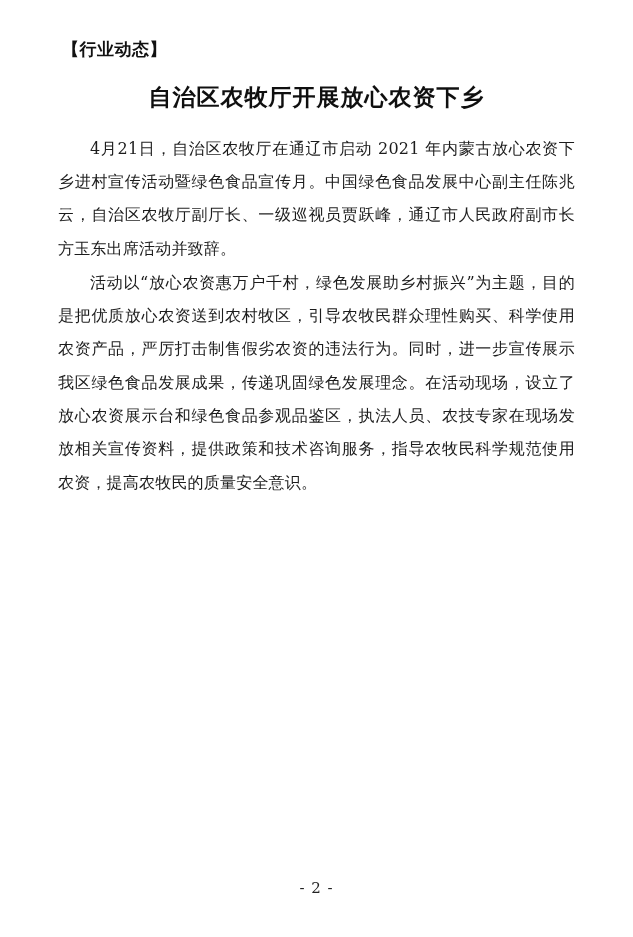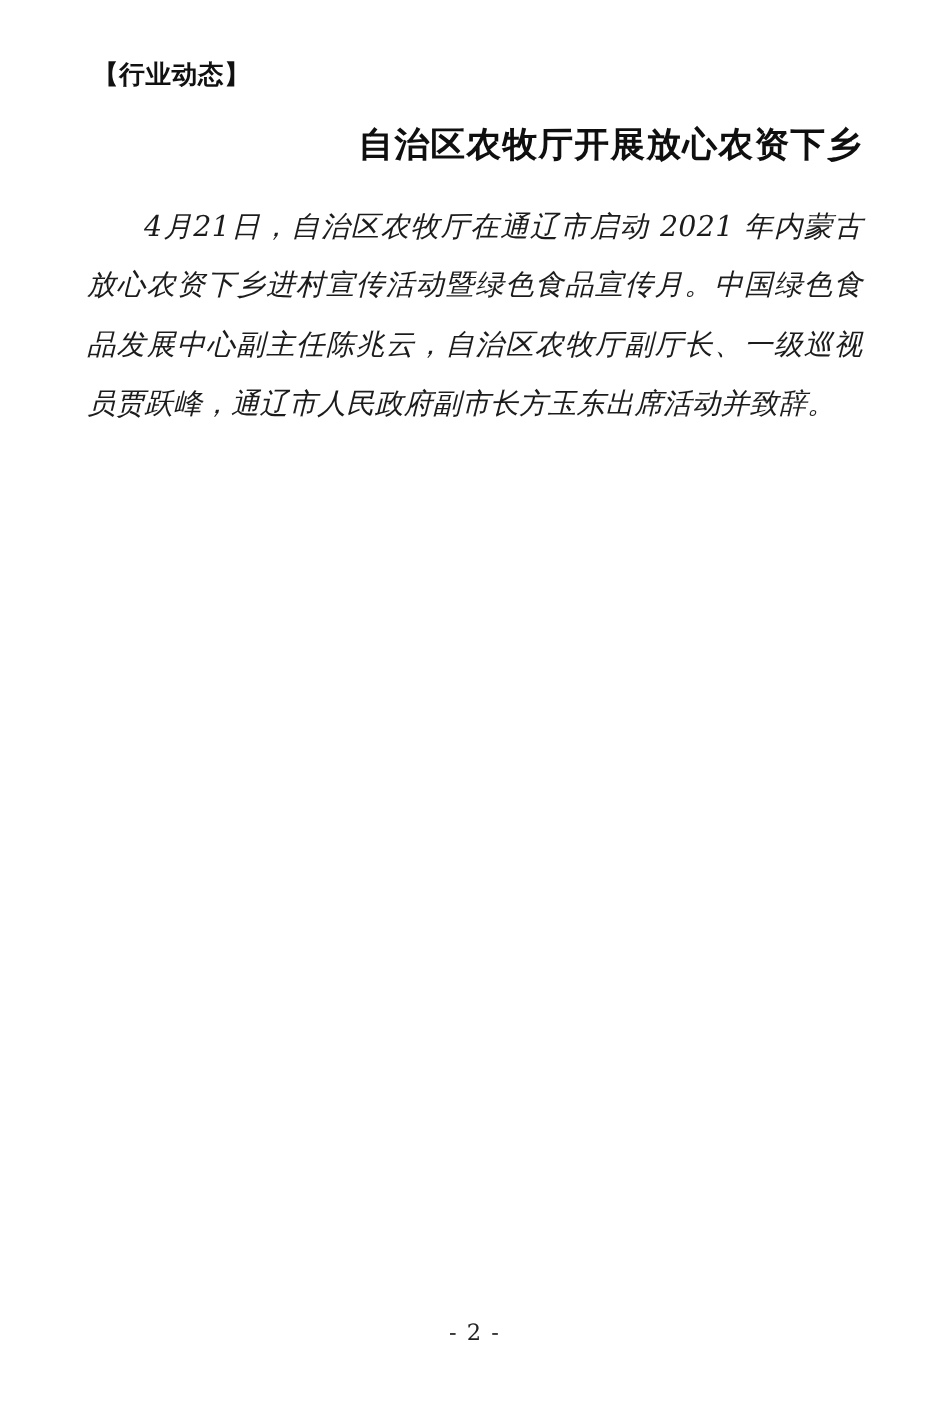--- a/index.html
+++ b/index.html
@@ -26,40 +26,39 @@
     font-size: 17px;
     font-weight: bold;
     letter-spacing: 0.5px;
     margin: 8px 0 14px 4px;
     color: #111;
   }
   .title-block {
     margin: 0 0 12px 0;
   }
   .title-line {
-    text-align: right;
+    text-align: center;
     font-size: 23px;
     font-weight: bold;
     line-height: 1.95;
     letter-spacing: 1px;
     color: #0f0f0f;
   }
   .body-text {
     margin-top: 10px;
   }
   .para {
-    font-size: 19px;
+    font-size: 16px;
     line-height: 2.08;
     text-align: justify;
     text-justify: inter-ideograph;
     text-indent: 2em;
     letter-spacing: 0.2px;
     color: #1c1c1c;
     margin: 0 0 1px 0;
-    font-style: italic;
   }
   .page-number {
     position: absolute;
     bottom: 18px;
     left: 0;
     width: 633px;
     text-align: center;
     font-size: 15px;
     color: #222;
     letter-spacing: 1px;
@@ -71,17 +70,18 @@
 <div class="page">
 
   <div class="category">【行业动态】</div>
 
   <div class="title-block">
     <div class="title-line">自治区农牧厅开展放心农资下乡</div>
   </div>
 
   <div class="body-text">
     <p class="para">4月21日，自治区农牧厅在通辽市启动 2021 年内蒙古放心农资下乡进村宣传活动暨绿色食品宣传月。中国绿色食品发展中心副主任陈兆云，自治区农牧厅副厅长、一级巡视员贾跃峰，通辽市人民政府副市长方玉东出席活动并致辞。</p>
+    <p class="para">活动以“放心农资惠万户千村，绿色发展助乡村振兴”为主题，目的是把优质放心农资送到农村牧区，引导农牧民群众理性购买、科学使用农资产品，严厉打击制售假劣农资的违法行为。同时，进一步宣传展示我区绿色食品发展成果，传递巩固绿色发展理念。在活动现场，设立了放心农资展示台和绿色食品参观品鉴区，执法人员、农技专家在现场发放相关宣传资料，提供政策和技术咨询服务，指导农牧民科学规范使用农资，提高农牧民的质量安全意识。</p>
   </div>
 
   <div class="page-number">- 2 -</div>
 
 </div>
 
 </body></html>

